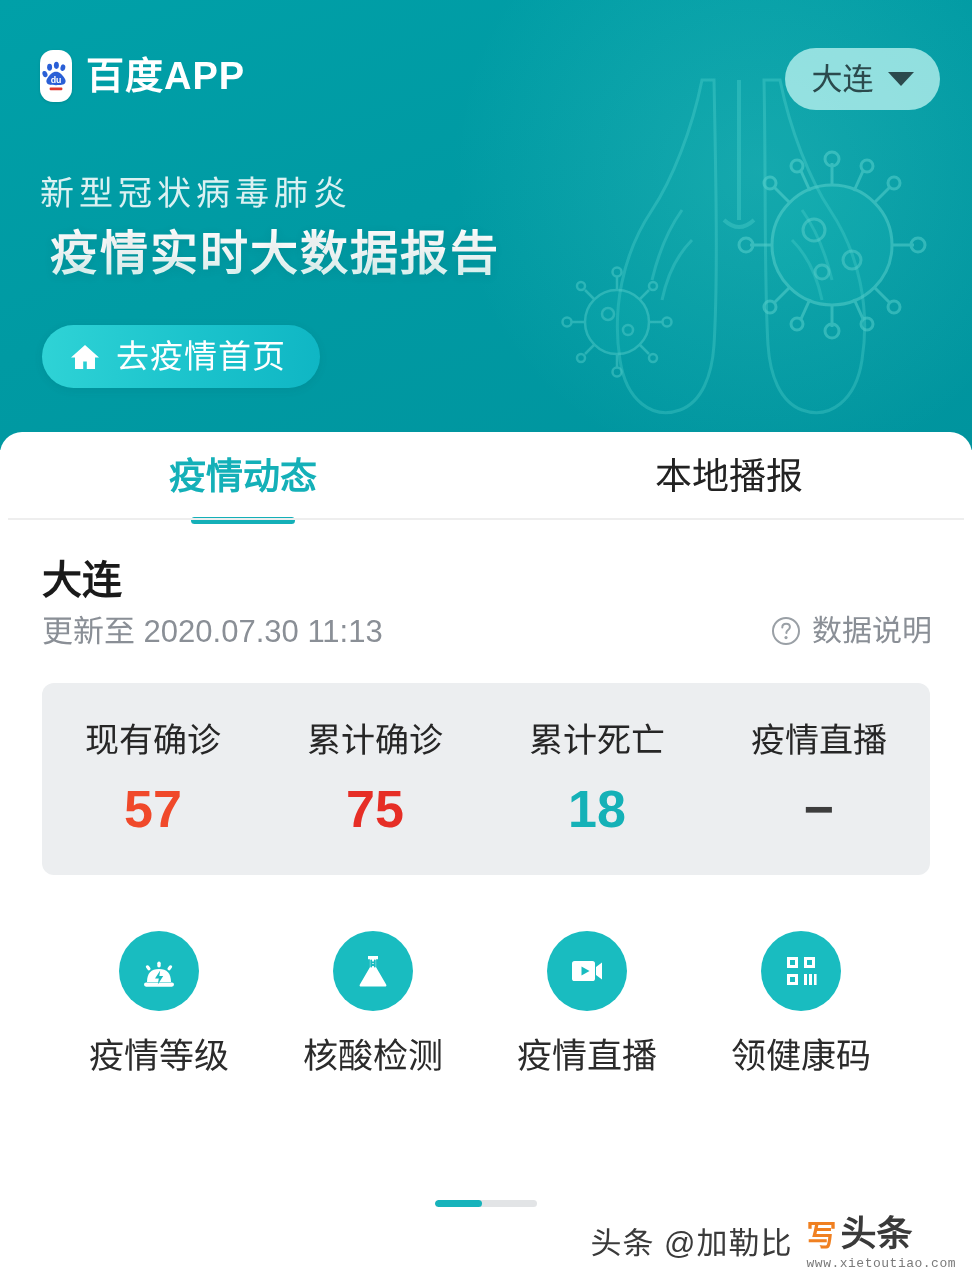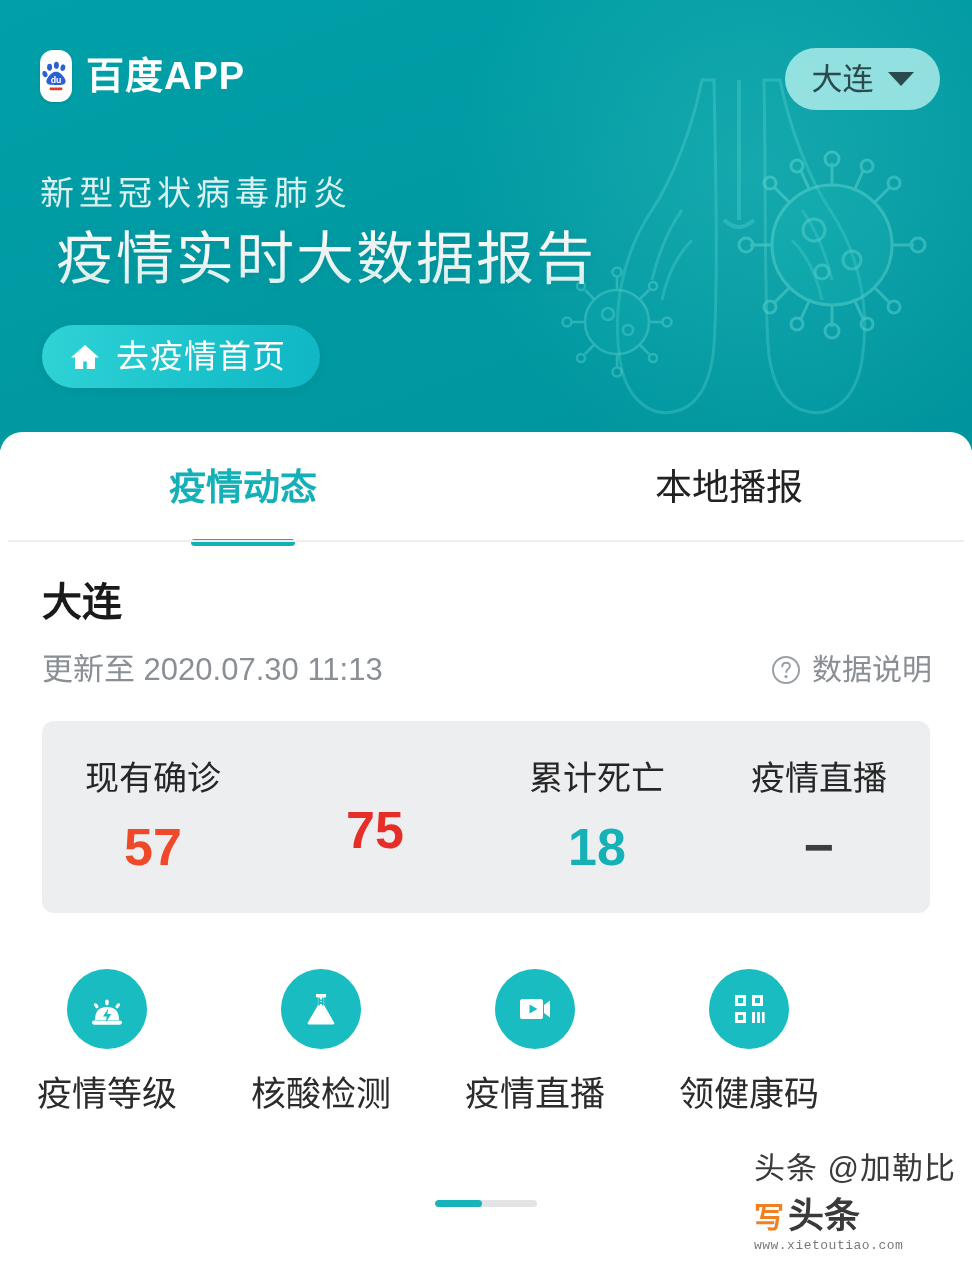--- a/index.html
+++ b/index.html
@@ -40,22 +40,22 @@
   }
   .city-select .city-name { font-size:31px; color:#2b4a4d; font-weight:500; line-height:1; }
   .caret { width:0; height:0; border-left:13px solid transparent; border-right:13px solid transparent;
            border-top:14px solid #2b4a4d; }
 
   .hero-sub {
     position:absolute; left:40px; top:176px;
     font-size:34px; color:rgba(255,255,255,0.86); letter-spacing:5px; line-height:1;
   }
   .hero-title {
-    position:absolute; left:56px; top:226px;
-    font-size:58px; font-weight:normal; line-height:1.15; letter-spacing:2px;
+    position:absolute; left:50px; top:226px;
+    font-size:48px; font-weight:bold; line-height:1.15; letter-spacing:2px;
     background:linear-gradient(180deg,#ffffff 0%,#ffffff 45%,#d6f5f2 100%);
     -webkit-background-clip:text; background-clip:text; color:transparent;
     -webkit-text-fill-color:transparent;
     text-shadow:0 2px 10px rgba(0,60,60,.10);
   }
   .home-btn {
     position:absolute; left:42px; top:325px;
     height:63px; border-radius:32px; padding:0 34px 0 26px;
     background:linear-gradient(95deg,#2fd3d6 0%,#1bc3cc 55%,#0fb6c4 100%);
     display:flex; align-items:center; gap:14px; cursor:pointer;
@@ -64,72 +64,72 @@
   .home-btn svg { width:34px; height:34px; display:block; }
   .home-btn-label { font-size:33px; color:#ffffff; letter-spacing:1px; line-height:1; }
 
   
   .sheet {
     position:absolute; left:0; top:432px; width:972px; height:843px;
     background:#ffffff; border-radius:22px 22px 0 0;
   }
 
   
-  .tabs { position:relative; height:110px; display:flex; }
+  .tabs { position:relative; height:88px; display:flex; }
   .tab { flex:1; display:flex; align-items:center; justify-content:center; cursor:pointer; position:relative; }
   .tab-label { font-size:37px; line-height:1; color:#222222; }
   .tab.active .tab-label { color:#14b0b8; font-weight:bold; }
   .tab .tab-underline {
     position:absolute; bottom:-4px; left:50%; transform:translateX(-50%);
     width:104px; height:7px; border-radius:4px; background:#14b0b8; display:none;
   }
   .tab.active .tab-underline { display:block; }
   .tabs-divider { position:absolute; left:8px; right:8px; bottom:0; height:2px; background:#eeeeee; }
 
   
   .city-head { padding:40px 40px 0 42px; }
   .city-title { font-size:40px; font-weight:bold; color:#1a1a1a; line-height:1; }
-  .meta-row { display:flex; align-items:flex-end; justify-content:space-between; margin-top:32px; }
+  .meta-row { display:flex; align-items:flex-start; justify-content:space-between; margin-top:16px; }
   .update-time { font-size:31px; color:#8a8f96; line-height:1; }
   .data-note { display:flex; align-items:center; gap:11px; cursor:pointer; }
   .data-note svg { width:30px; height:30px; display:block; }
   .data-note-label { font-size:30px; color:#8a8f96; line-height:1; }
 
   
   .stats-card {
     margin:36px 42px 16px 42px; height:192px; border-radius:12px; background:#eceef0;
     display:flex; align-items:center;
   }
   .stat { flex:1; text-align:center; }
   .stat-label { font-size:34px; color:#262626; line-height:1; }
   .stat-value { font-size:52px; font-weight:bold; line-height:1; margin-top:26px; }
 
   
   .shortcuts {
-    margin-top:56px; display:flex; gap:0; align-items:flex-start;
+    margin-top:56px; padding-left:52px; display:flex; gap:0; align-items:flex-start;
     overflow:hidden;
   }
   .shortcut { width:214px; flex:none; display:flex; flex-direction:column; align-items:center; cursor:pointer; }
   .shortcut-icon {
     width:80px; height:80px; border-radius:50%; background:#19bcc0;
     display:flex; align-items:center; justify-content:center;
   }
   .shortcut-icon svg { width:46px; height:46px; display:block; }
   .shortcut-label { margin-top:27px; font-size:35px; color:#2b2b2b; line-height:1; white-space:nowrap; }
 
   
   .scroll-indicator {
     position:absolute; left:50%; transform:translateX(-50%); bottom:68px;
     width:102px; height:7px; border-radius:4px; background:#e2e4e6; overflow:hidden; cursor:pointer;
   }
   .scroll-indicator .thumb { height:100%; width:46%; border-radius:4px; background:#17b3bb; }
 
   
   .watermark {
-    position:absolute; right:16px; bottom:22px; display:flex; align-items:flex-start; gap:14px;flex-direction:column;
+    position:absolute; right:16px; bottom:4px; display:flex; align-items:center; gap:14px;
   }
   .wm-main { font-size:31px; color:#3a3a3a; line-height:1; letter-spacing:1px; }
   .wm-logo { display:flex; flex-direction:column; align-items:flex-start; }
   .wm-logo-row { display:flex; align-items:baseline; gap:4px; }
   .wm-xie { font-size:30px; font-weight:bold; color:#f08021; line-height:1; }
   .wm-tt { font-size:36px; font-weight:bold; color:#3a3a3a; line-height:1; }
   .wm-url { font-size:13px; color:#7a7a7a; letter-spacing:.5px; margin-top:4px; font-family:"Liberation Mono","DejaVu Sans Mono",monospace; }
 </style>
 </head>
 <body>
@@ -254,20 +254,21 @@
         </div>
       </div>
     </div>
 
     <div class="stats-card">
       <div class="stat">
         <div class="stat-label">现有确诊</div>
         <div class="stat-value" style="color:#f0492a">57</div>
       </div>
       <div class="stat">
+        <div class="stat-label">累计确诊</div>
         <div class="stat-value" style="color:#e62e26">75</div>
       </div>
       <div class="stat">
         <div class="stat-label">累计死亡</div>
         <div class="stat-value" style="color:#15b1b7">18</div>
       </div>
       <div class="stat">
         <div class="stat-label">疫情直播</div>
         <div class="stat-value" style="color:#3d3d3d">−</div>
       </div>

